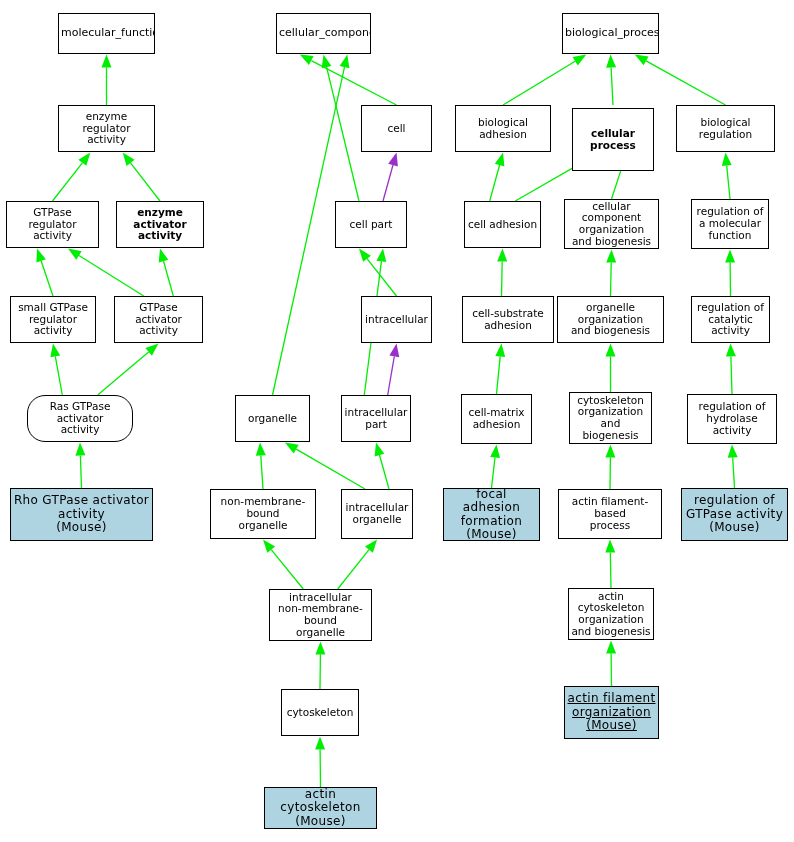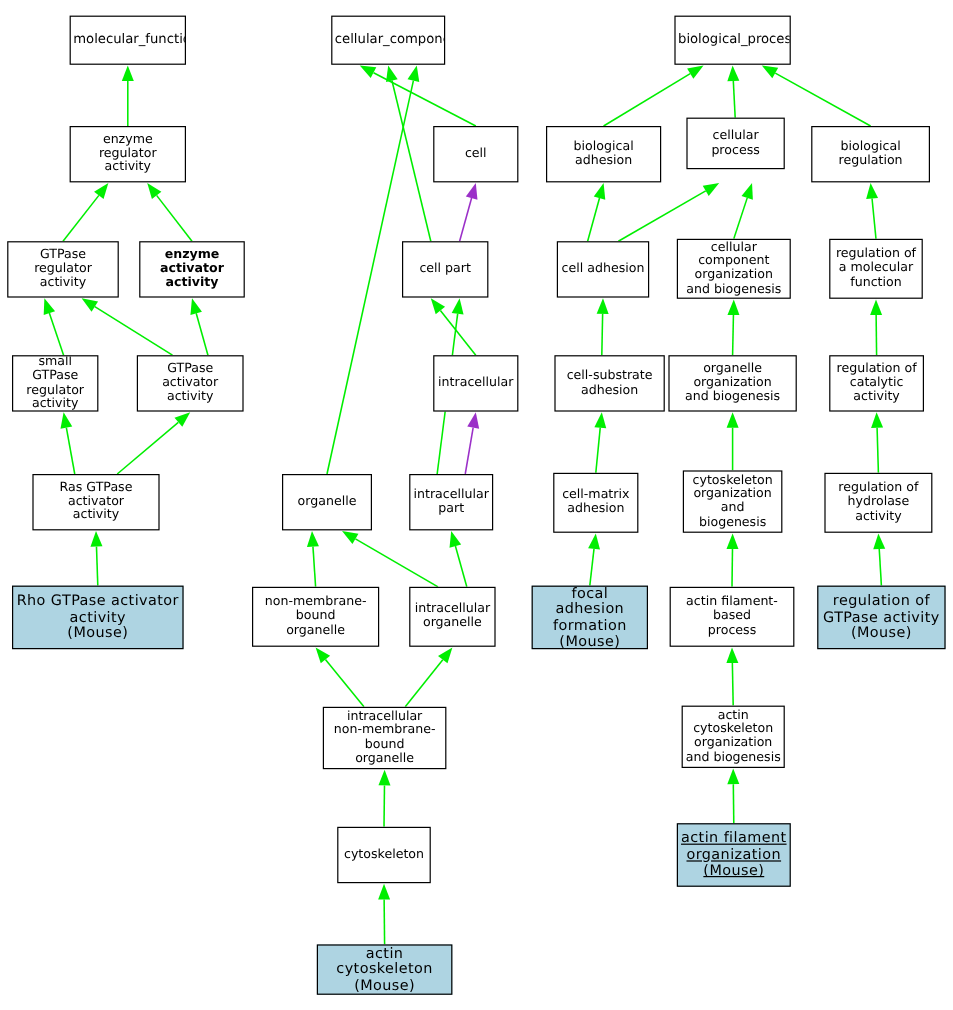--- a/index.html
+++ b/index.html
@@ -243,29 +243,29 @@
 activity</span>
       </div>
       <div class="node term" style="left: 6px; top: 201px; width: 93px; height: 47px;">
         <span class="lbl">GTPase regulator
 activity</span>
       </div>
       <div class="node term" style="left: 116px; top: 201px; width: 88px; height: 47px; font-weight: bold;">
         <span class="lbl">enzyme activator
 activity</span>
       </div>
-      <div class="node term" style="left: 10px; top: 296px; width: 72px; height: 47px;">
+      <div class="node term" style="left: 10px; top: 296px; width: 86px; height: 47px;">
         <span class="lbl">small GTPase
 regulator activity</span>
       </div>
       <div class="node term" style="left: 114px; top: 296px; width: 89px; height: 47px;">
         <span class="lbl">GTPase activator
 activity</span>
       </div>
-      <div class="node term" style="left: 27px; top: 395px; width: 106px; height: 47px;">
+      <div class="node term" style="left: 27px; top: 395px; width: 106px; height: 47px; border-radius: 18px;">
         <span class="lbl">Ras GTPase activator
 activity</span>
       </div>
       <div class="node gene highlight" style="left: 10px; top: 488px; width: 143px; height: 53px;">
         <span class="lbl">Rho GTPase activator
 activity
 (Mouse)</span>
       </div>
       <div class="node root" style="left: 276px; top: 13px; width: 95px; height: 41px;">
         <span class="lbl">cellular_component</span>
@@ -305,21 +305,21 @@
       <div class="node gene highlight" style="left: 264px; top: 787px; width: 113px; height: 42px;">
         <span class="lbl">actin cytoskeleton
 (Mouse)</span>
       </div>
       <div class="node root" style="left: 562px; top: 13px; width: 97px; height: 41px;">
         <span class="lbl">biological_process</span>
       </div>
       <div class="node term" style="left: 455px; top: 105px; width: 96px; height: 47px;">
         <span class="lbl">biological adhesion</span>
       </div>
-      <div class="node term" style="left: 572px; top: 98px; width: 82px; height: 43px;">
+      <div class="node term" style="left: 572px; top: 108px; width: 82px; height: 63px; font-weight: bold;">
         <span class="lbl">cellular process</span>
       </div>
       <div class="node term" style="left: 676px; top: 105px; width: 99px; height: 47px;">
         <span class="lbl">biological regulation</span>
       </div>
       <div class="node term" style="left: 464px; top: 201px; width: 77px; height: 47px;">
         <span class="lbl">cell adhesion</span>
       </div>
       <div class="node term" style="left: 564px; top: 199px; width: 95px; height: 50px;">
         <span class="lbl">cellular component

